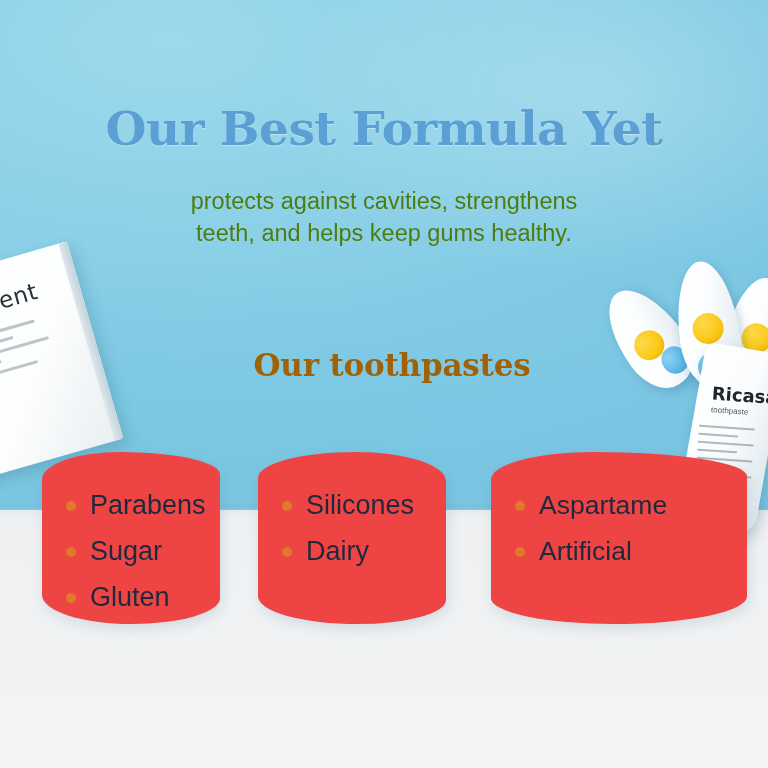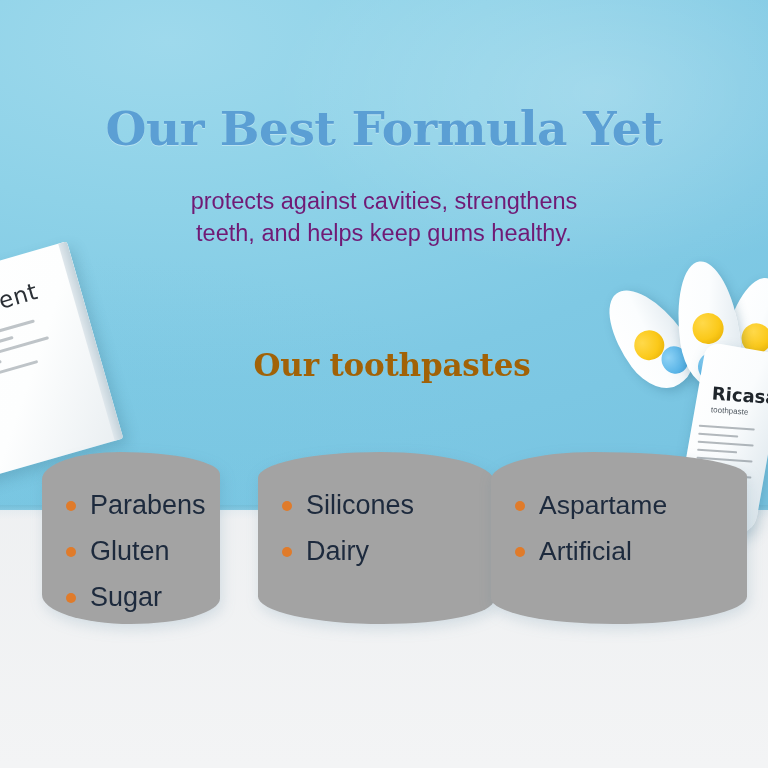--- a/index.html
+++ b/index.html
@@ -216,21 +216,21 @@
   }
 
   .subhead {
     position: absolute;
     left: 0;
     top: 185px;
     width: 768px;
     text-align: center;
     font-size: 23.5px;
     line-height: 32px;
-    color: #701a75;
+    color: #4d7c0f;
     font-family: "Liberation Sans", sans-serif;
   }
   .subhead span { display: block; }
 
   .section-title {
     position: absolute;
     left: 8px;
     top: 345px;
     width: 768px;
     text-align: center;
@@ -247,36 +247,35 @@
   .cards {
     position: absolute;
     left: 0;
     top: 452px;
     width: 768px;
     height: 200px;
   }
   .card {
     position: absolute;
     top: 0;
-    background: #a3a3a3;
+    background: #ef4444;
     filter: drop-shadow(2px 5px 7px rgba(60,110,140,0.17));
   }
   
   .card-1 {
     left: 42px;
     width: 178px;
     height: 172px;
     border-radius: 44% 56% 50% 50% / 16% 13% 15% 17%;
   }
   .card-2 {
     left: 258px;
     width: 188px;
     height: 172px;
     border-radius: 52% 48% 47% 53% / 15% 17% 14% 16%;
-    padding-left: 48px;
   }
   .card-3 {
     left: 491px;
     width: 256px;
     height: 172px;
     border-radius: 40% 60% 52% 48% / 16% 14% 16% 15%;
   }
 
   .card ul {
     list-style: none;
@@ -370,22 +369,22 @@
 
   <div class="section-title">
     <span>Our toothpastes</span>
   </div>
 
   <div class="cards">
 
     <div class="card card-1">
       <ul>
         <li class="has-bullet">Parabens</li>
+        <li class="has-bullet">Sugar</li>
         <li class="has-bullet">Gluten</li>
-        <li class="has-bullet">Sugar</li>
       </ul>
     </div>
 
     <div class="card card-2">
       <ul>
         <li class="has-bullet">Silicones</li>
         <li class="has-bullet">Dairy</li>
       </ul>
     </div>
 

